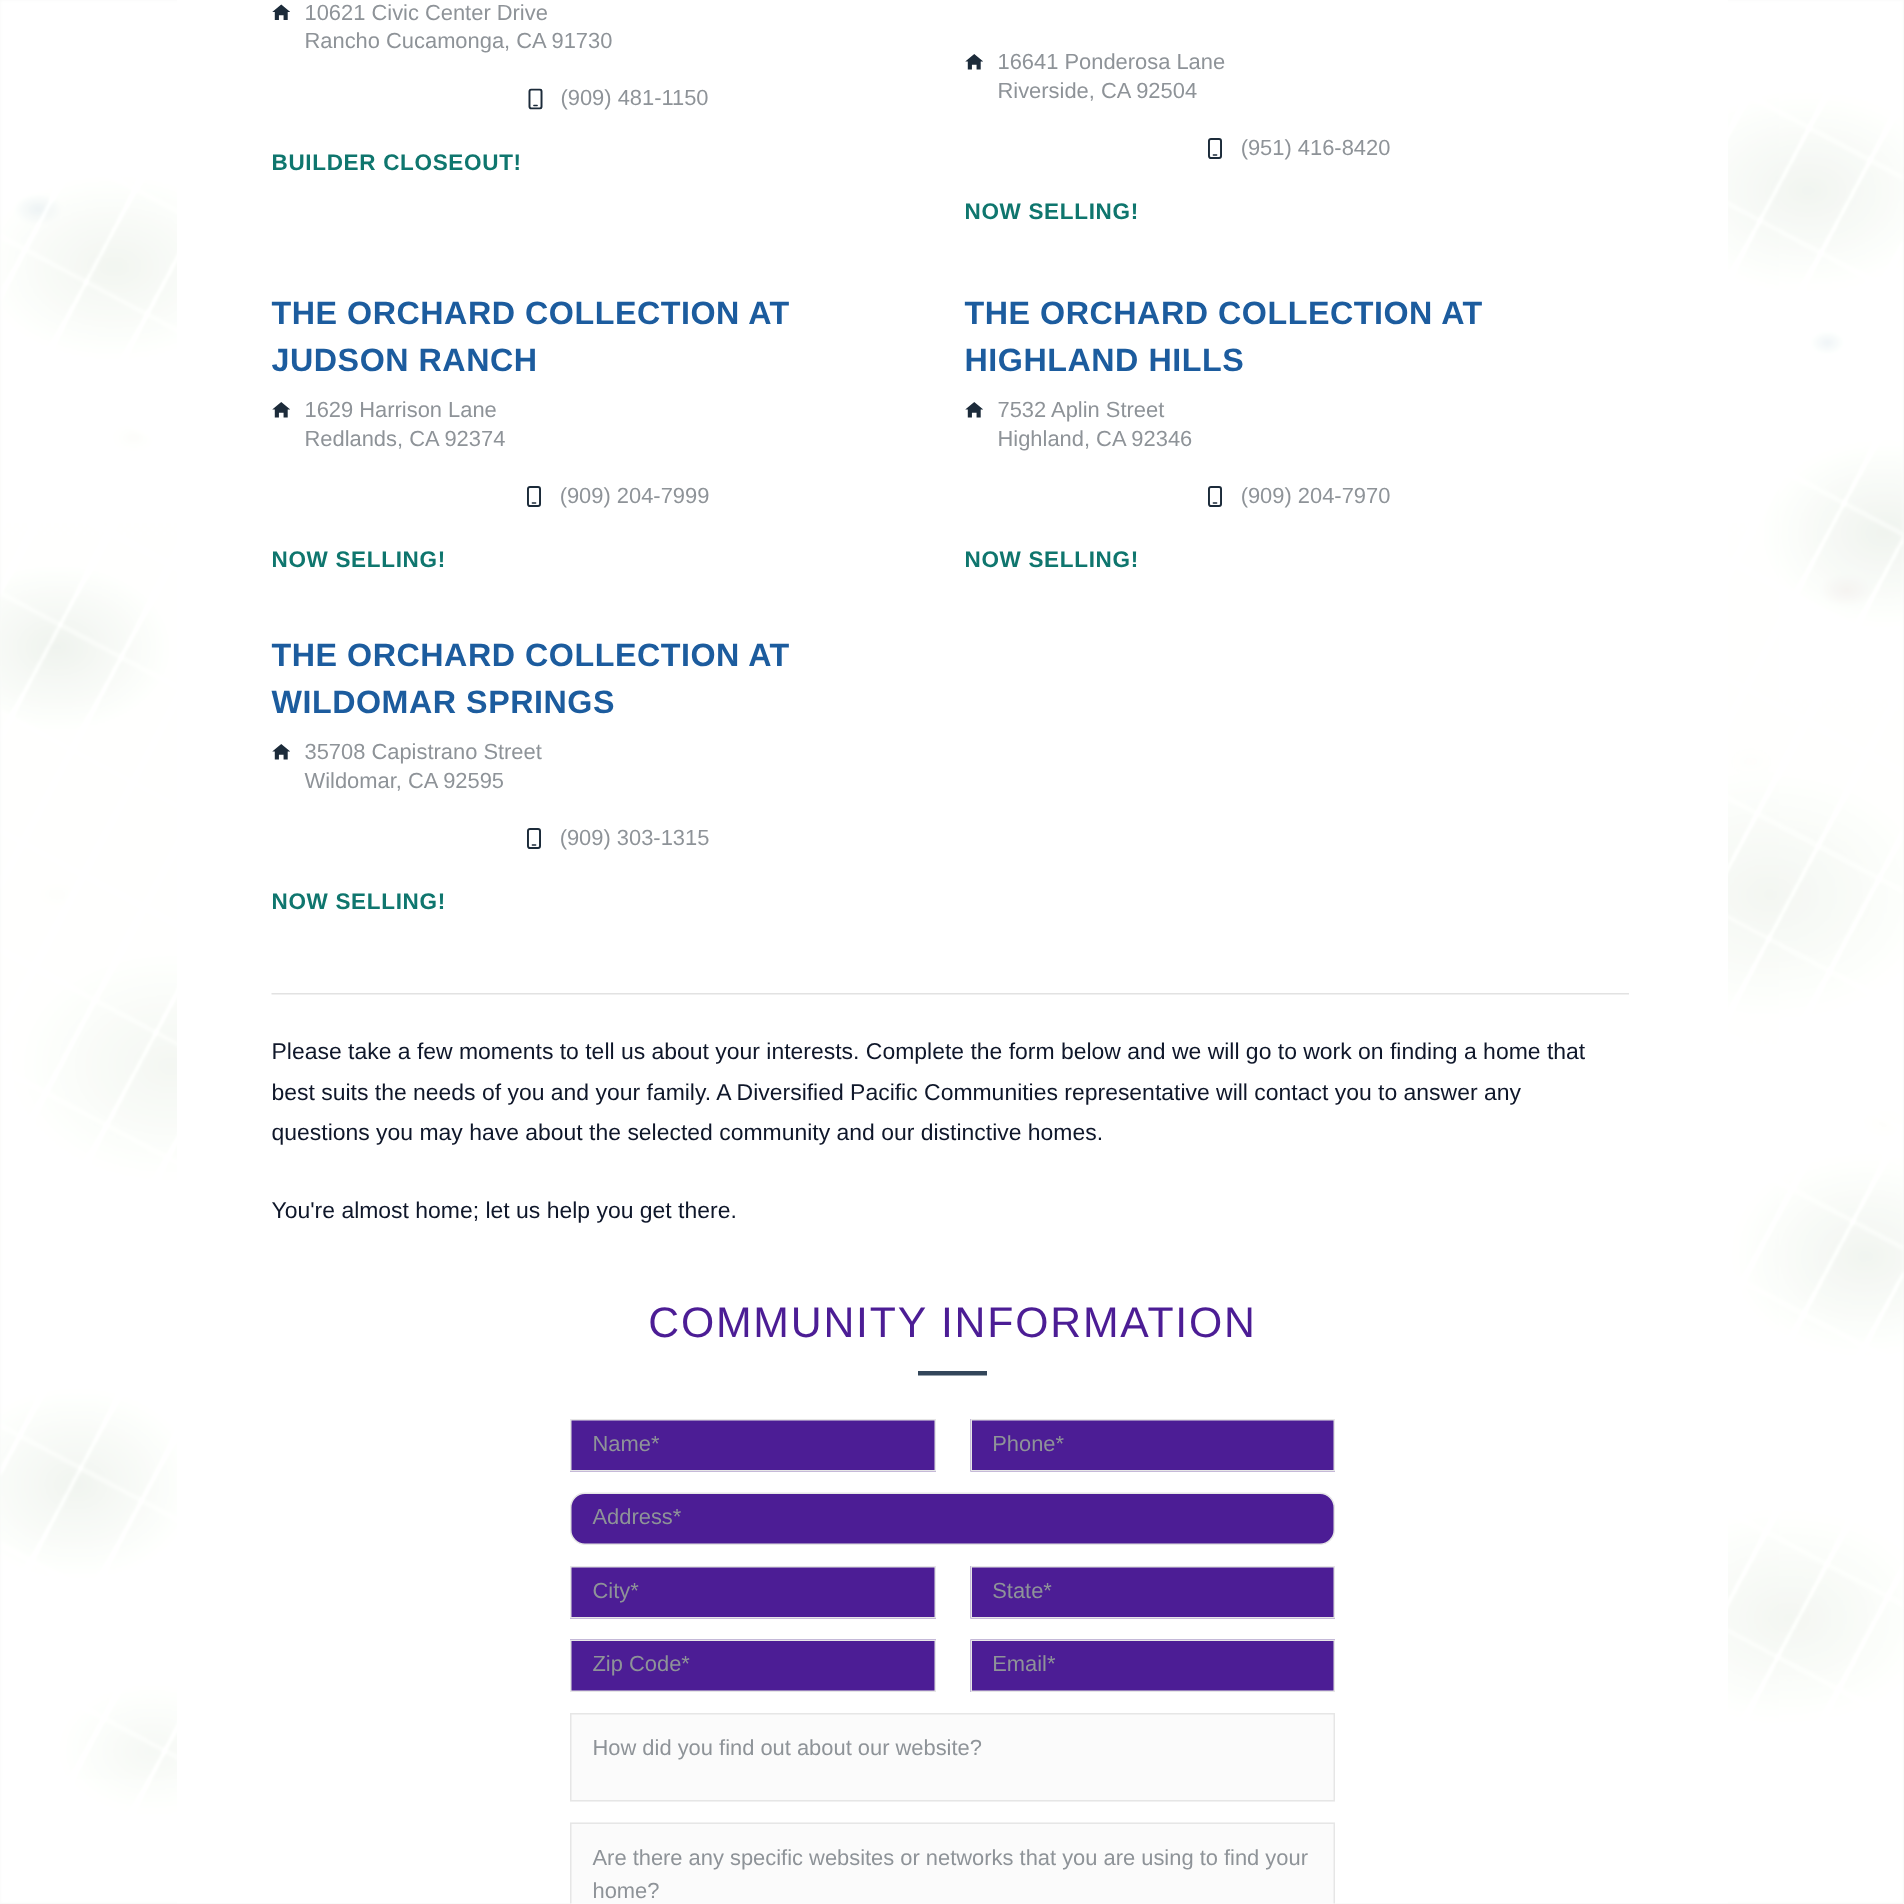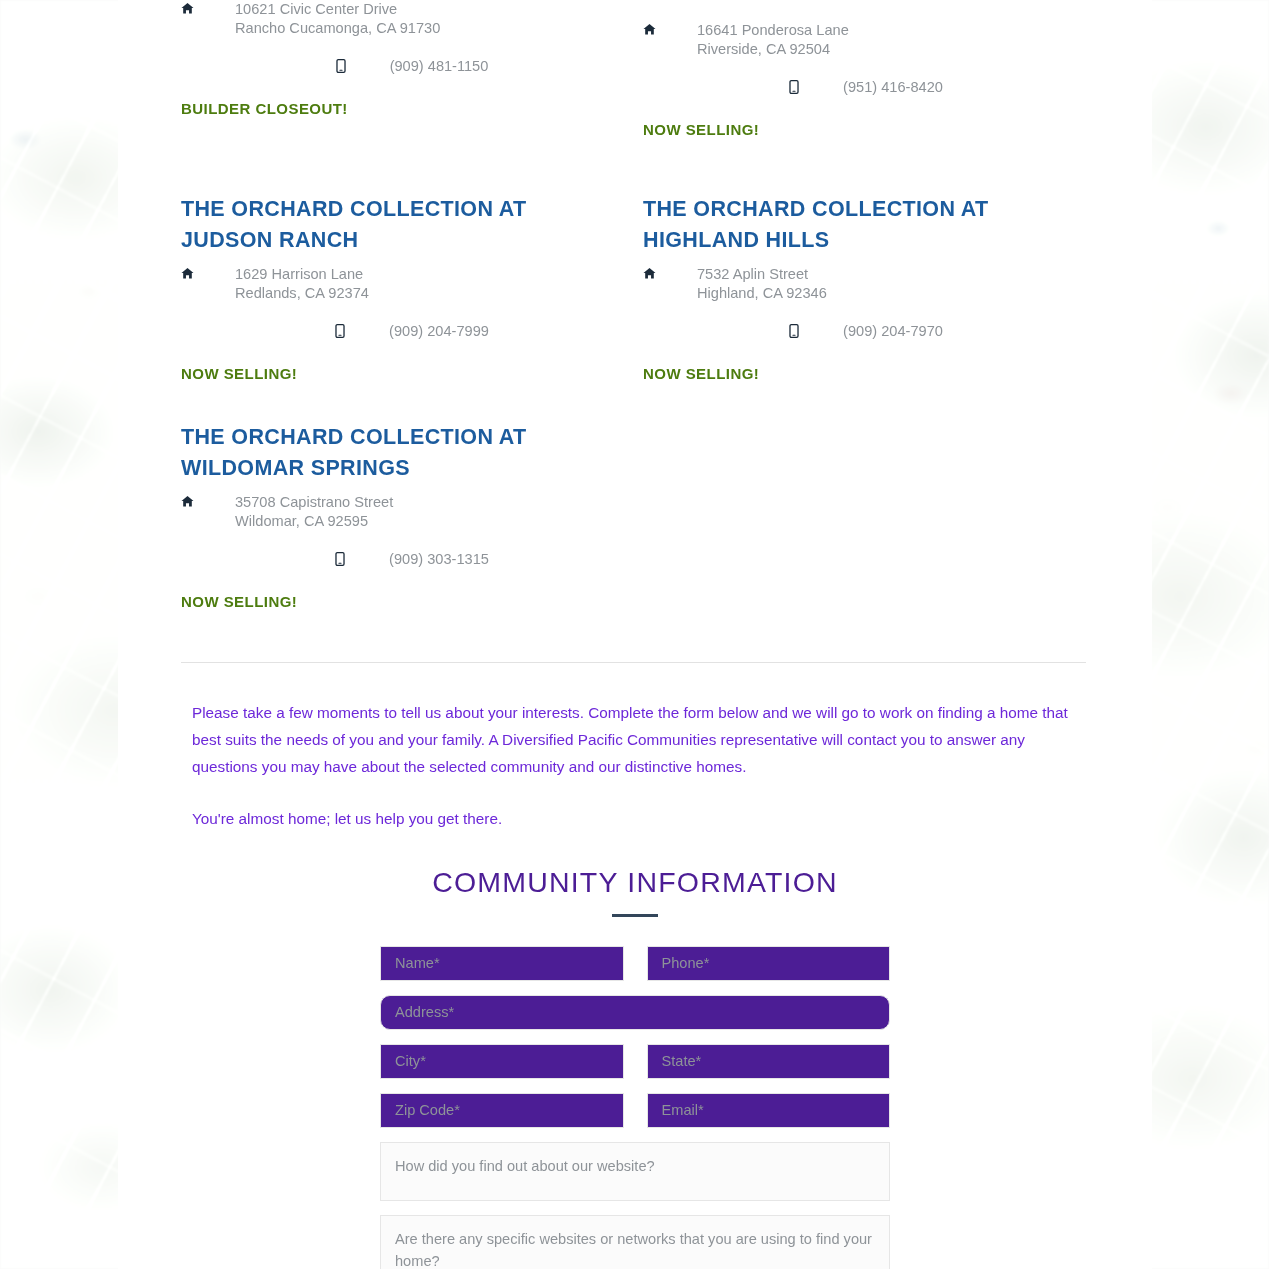--- a/index.html
+++ b/index.html
@@ -94,64 +94,63 @@
     letter-spacing: 0.35px;
     line-height: 31px;
     margin: 0 0 9px 0;
     max-width: 360px;
   }
 
   .info-row {
     display: flex;
     align-items: flex-start;
     margin: 0 0 4px 0;
-    gap: 32px;
   }
   .info-icon {
     width: 22px;
     min-width: 22px;
     padding-top: 2px;
     color: #1c2b3a;
     display: flex;
     justify-content: flex-start;
   }
   .info-icon svg { display: block; }
   .info-text {
     color: #8e9398;
     font-size: 14.6px;
     line-height: 19px;
     font-weight: 400;
   }
   .phone-row { margin-top: 19px; justify-content: center; }
   .phone-row .info-text { color: #8e9398; }
 
   .status {
-    color: #4d7c0f;
+    color: #0f766e;
     font-size: 15px;
     font-weight: 700;
     letter-spacing: 0.45px;
     margin-top: 24px;
   }
 
   
   .divider {
     width: 905px;
     height: 1px;
     background: #e2e2e2;
     margin: 0;
   }
 
   
   .body-copy {
-    color: #6d28d9;
+    color: #0f172a;
     font-size: 15.3px;
     line-height: 27px;
     font-weight: 400;
     width: 896px;
-    margin: 11px;
+    margin: 0;
   }
 
   
   .section-heading {
     text-align: center;
     color: #4c1d95;
     font-size: 28.5px;
     font-weight: 400;
     letter-spacing: 1.2px;
     margin: 0;
@@ -236,21 +235,21 @@
                   <rect x="3.3" y="11.6" width="3.4" height="1.1" rx="0.55" fill="currentColor"></rect>
                 </svg>
             </span>
             <span class="info-text">(909) 481-1150</span>
           </div>
           <div class="status">BUILDER CLOSEOUT!</div>
         </div>
       </div>
 
       <div class="col-right">
-        <div class="community-block" style="min-height:174px; padding-top:21px;">
+        <div class="community-block" style="min-height:174px; padding-top:33px;">
           <div class="info-row">
             <span class="info-icon">
               <svg width="13" height="13" viewBox="0 0 16 16">
                   <path fill="currentColor" d="M8 1.3 0.6 7.3h2.1V14h3.4v-3.9h3.8V14h3.4V7.3h2.1z"></path>
                 </svg>
             </span>
             <span class="info-text">
               <span>16641 Ponderosa Lane</span><br>
               <span>Riverside, CA 92504</span>
             </span>

